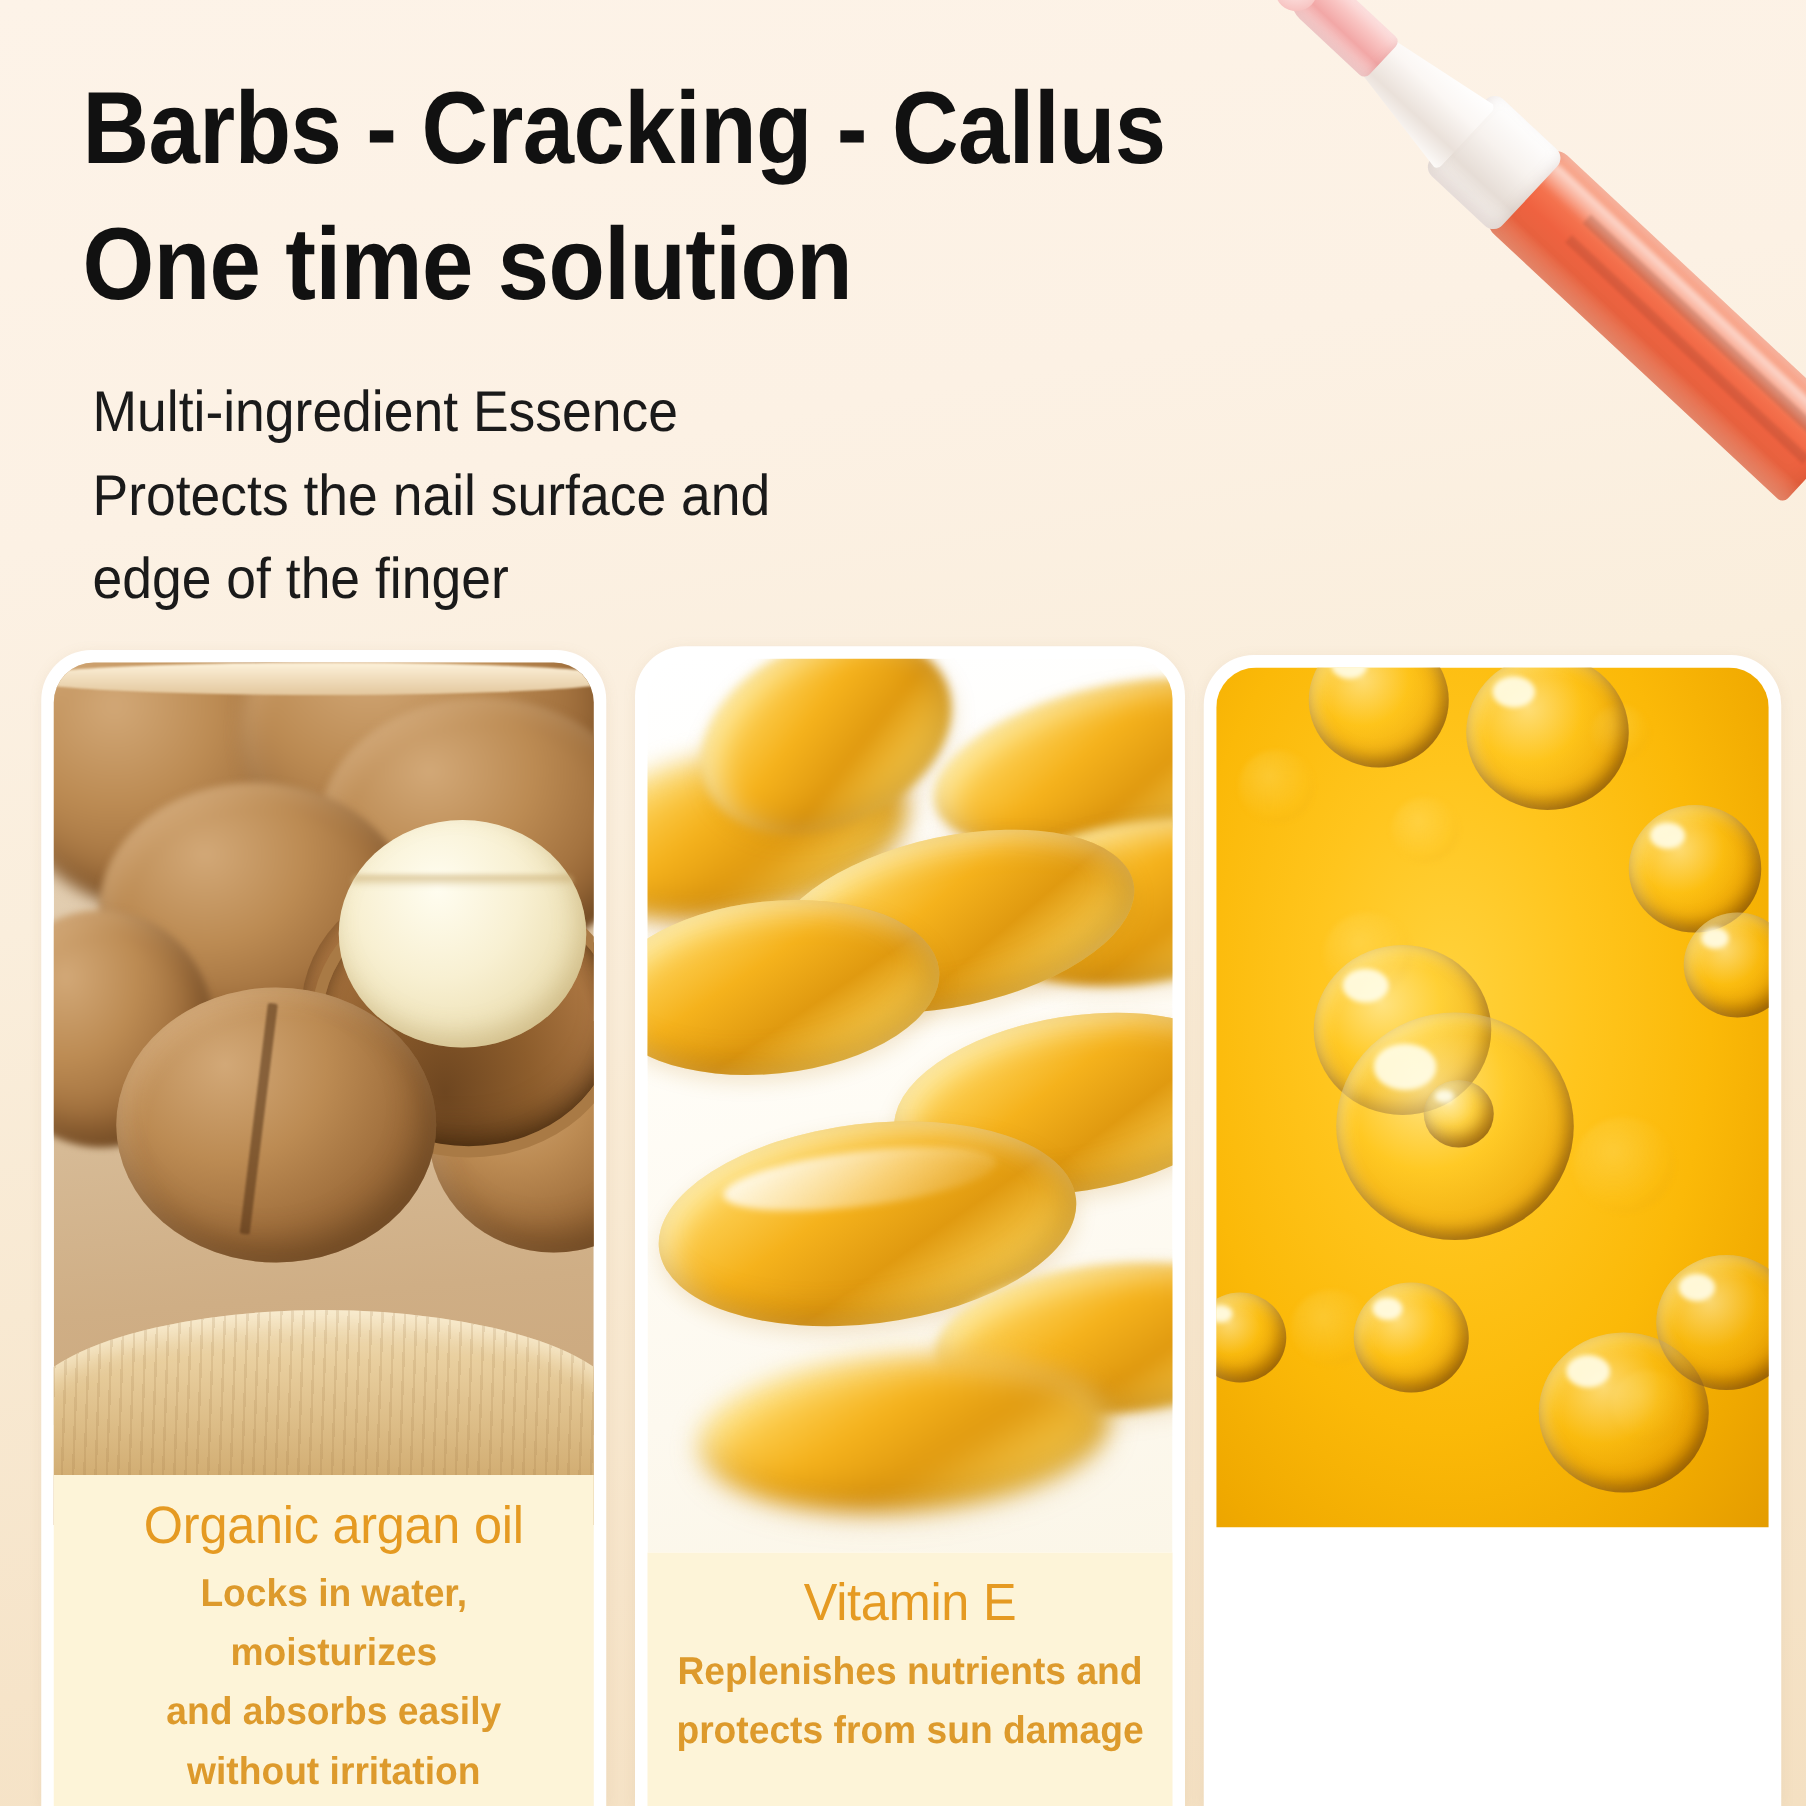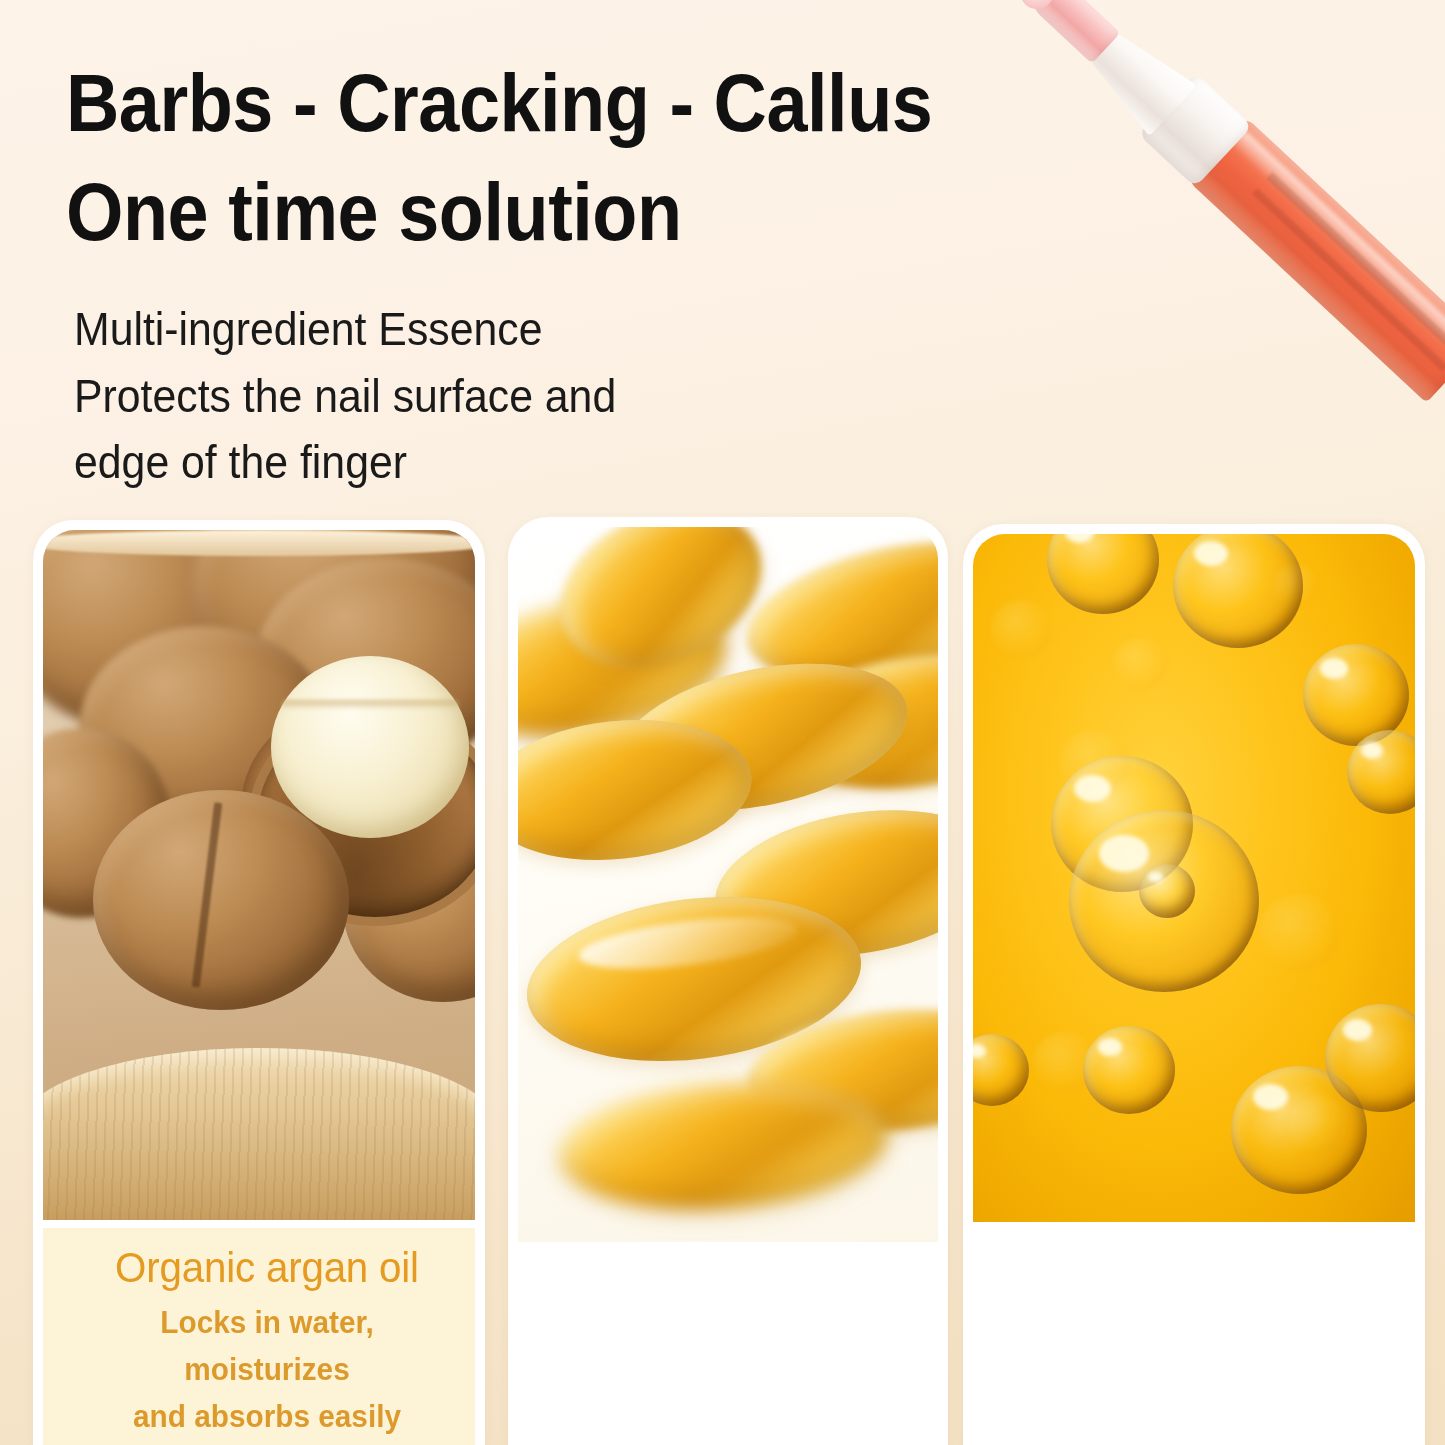--- a/index.html
+++ b/index.html
@@ -212,21 +212,21 @@
   }
   .cap-body {
     color: #dd9a2c;
     font-size: 31px;
     font-weight: 600;
     line-height: 1.52;
     padding: 6px 10px 0 10px;
     white-space: pre-line;
     transform: scaleX(0.96);
   }
-  .cap-1 { top: 708px; padding-left: 16px; }
+  .cap-1 { top: 660px; padding-left: 16px; }
   .cap-2 { top: 725px; }
   .cap-3 { top: 698px; }
 
   
   .nutscene {
     position: absolute;
     inset: 0;
     background: linear-gradient(175deg, #efe2cd 0%, #e4d0b4 22%, #d9bf9c 46%, #cfae85 72%, #c9a478 100%);
   }
   .nut {
@@ -432,20 +432,25 @@
           <div class="gel soft" style="left:258px; top:130px; width:276px; height:130px; transform:rotate(-8deg);"></div>
           <div class="gel" style="left:96px;  top:142px; width:296px; height:136px; transform:rotate(-12deg);"></div>
           <div class="gel" style="left:-36px; top:194px; width:270px; height:138px; transform:rotate(-6deg);"></div>
           <div class="gel" style="left:196px; top:286px; width:290px; height:140px; transform:rotate(-9deg);"></div>
           <div class="gel" style="left:8px;   top:372px; width:336px; height:160px; transform:rotate(-7deg);"></div>
           <div class="gel-hi" style="left:60px;  top:394px; width:220px; height:44px; transform:rotate(-7deg);"></div>
           <div class="gel soft" style="left:230px; top:484px; width:290px; height:120px; transform:rotate(-5deg);"></div>
           <div class="gel soft2" style="left:40px;  top:556px; width:330px; height:126px; transform:rotate(-4deg);"></div>
         </div>
       </div>
+      <div class="caption cap-2">
+        <div class="cap-title">Vitamin E</div>
+        <div class="cap-body">Replenishes nutrients and
+protects from sun damage</div>
+      </div>
     </div>
 
     <div class="card card-3">
       <div class="photo photo-3">
         <div class="oilscene">
           <div class="obub ghost" style="left:18px;  top:66px;  width:60px;  height:58px;"></div>
           <div class="obub ghost" style="left:140px; top:104px; width:54px;  height:52px;"></div>
           <div class="obub ghost" style="left:300px; top:30px;  width:46px;  height:44px;"></div>
           <div class="obub ghost" style="left:86px;  top:196px; width:70px;  height:66px;"></div>
           <div class="obub ghost" style="left:286px; top:360px; width:80px;  height:76px;"></div>

